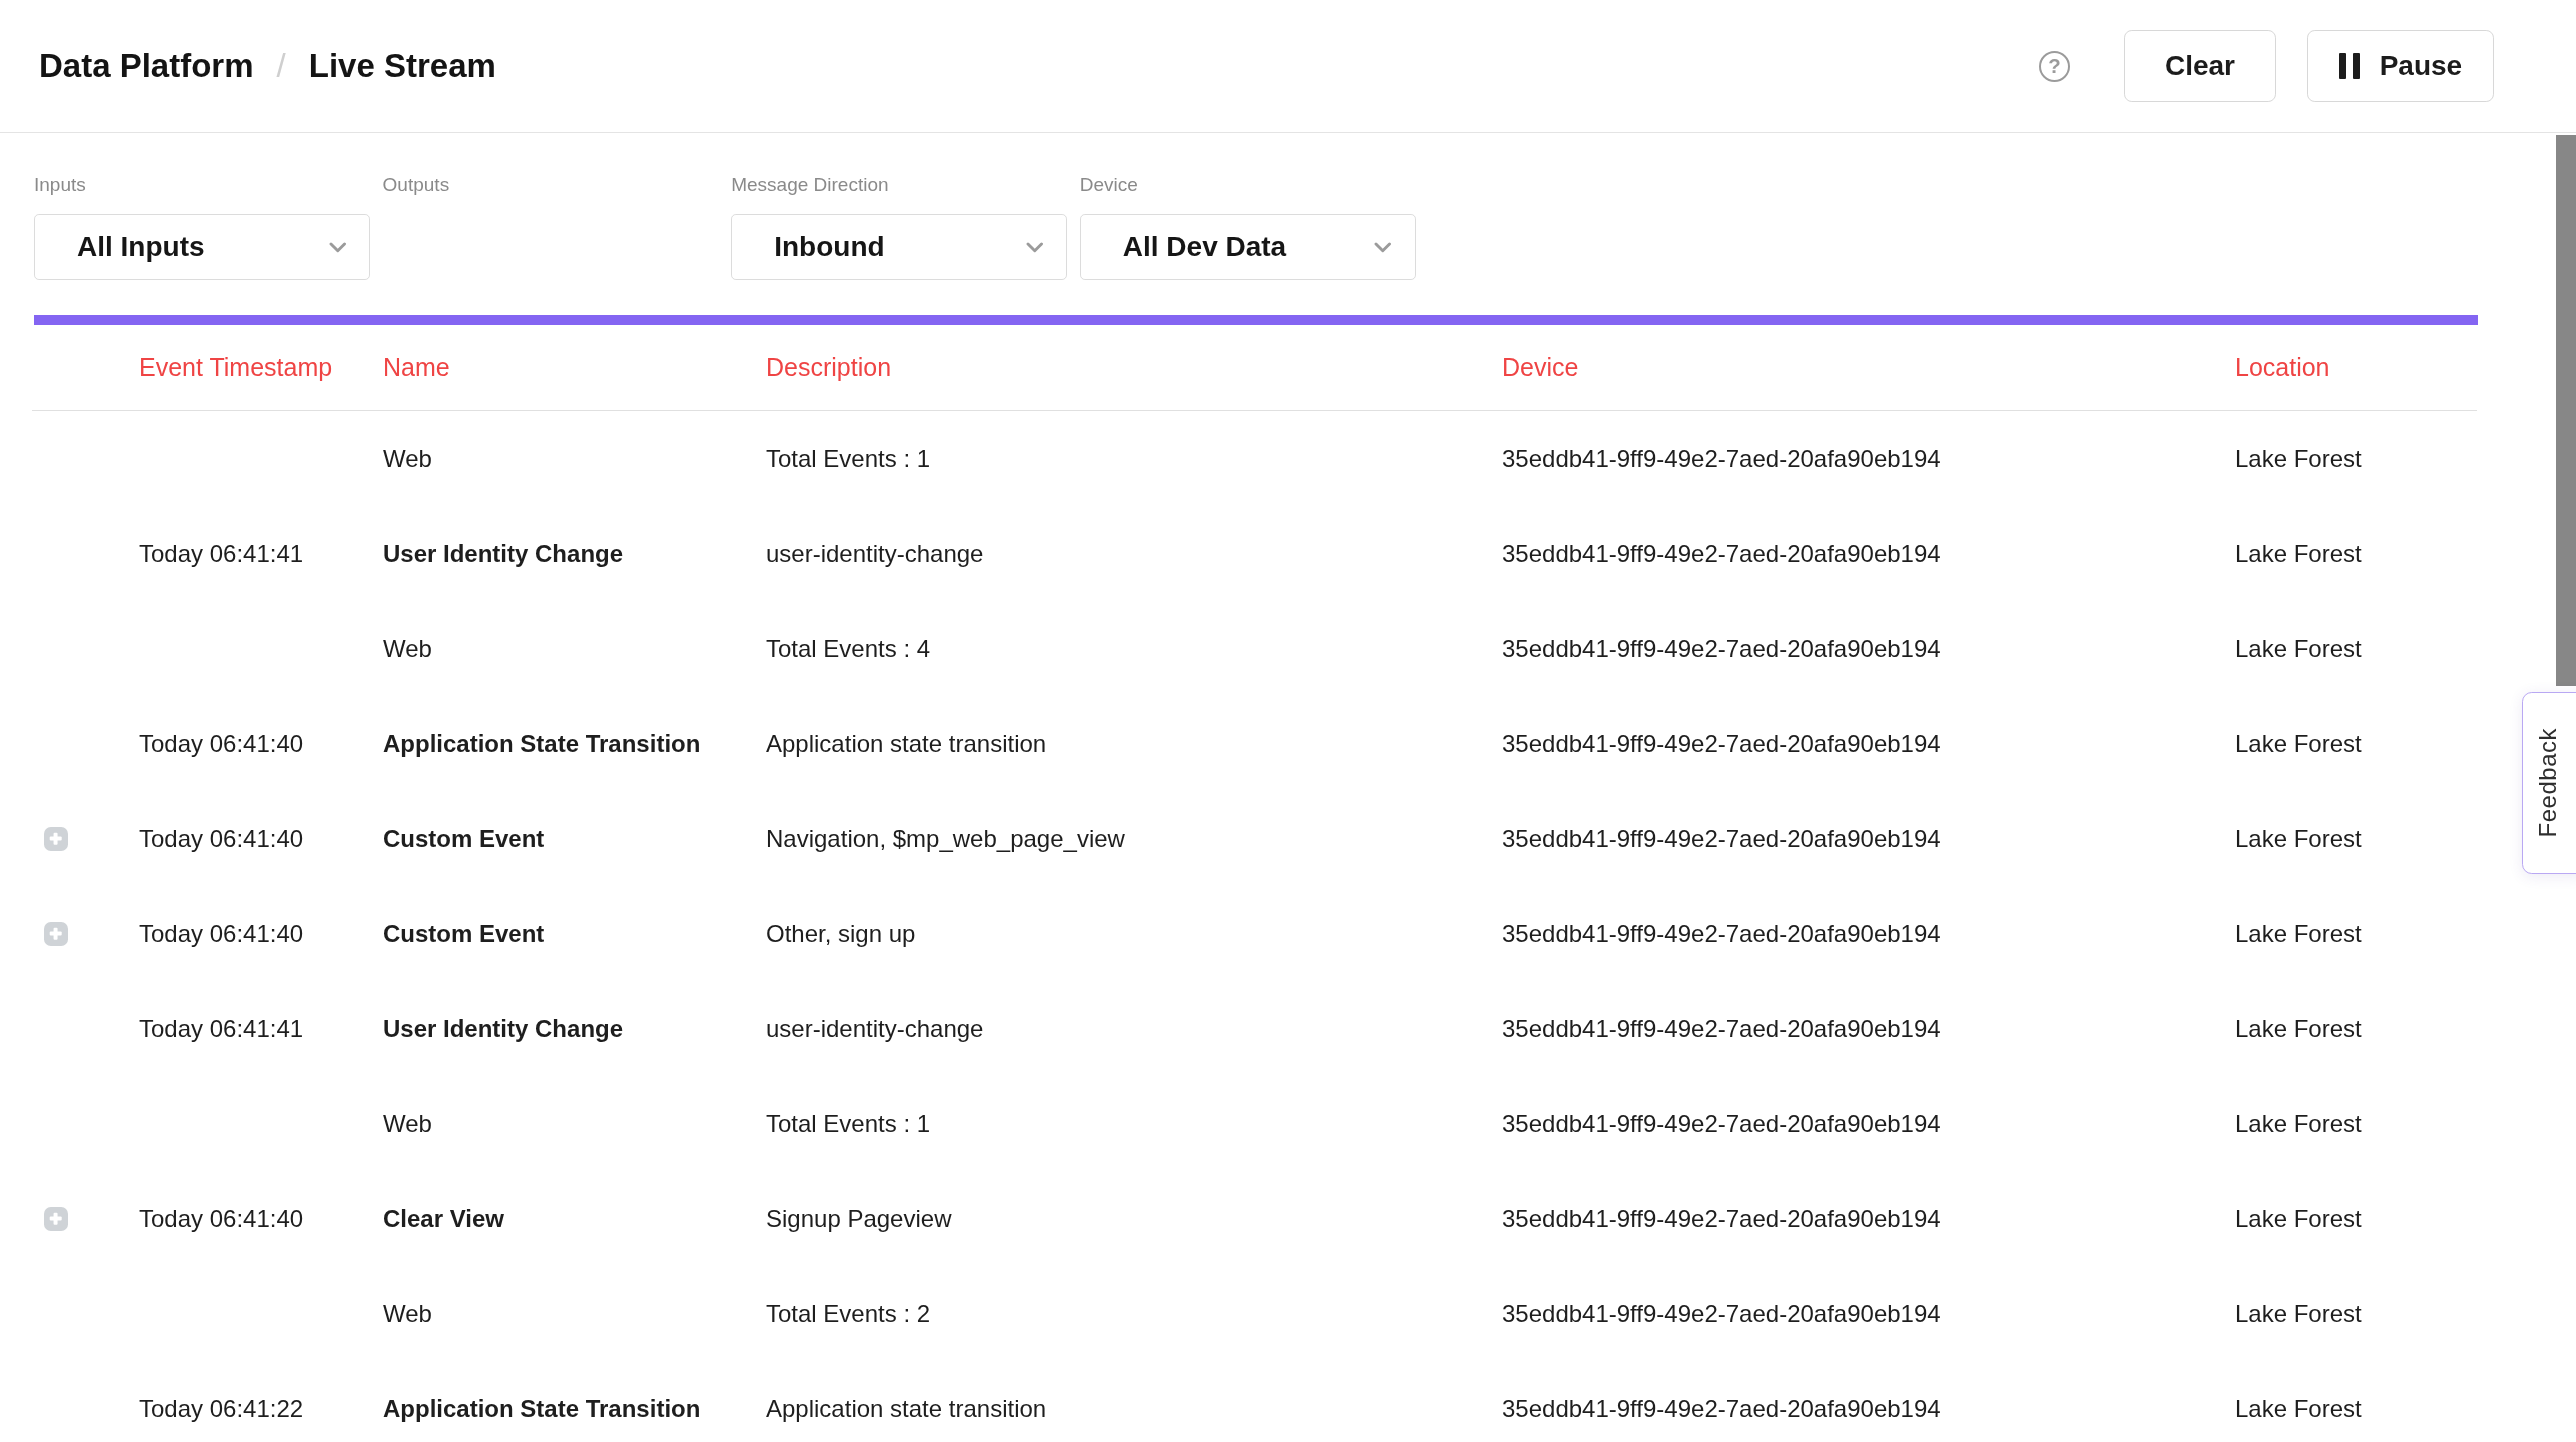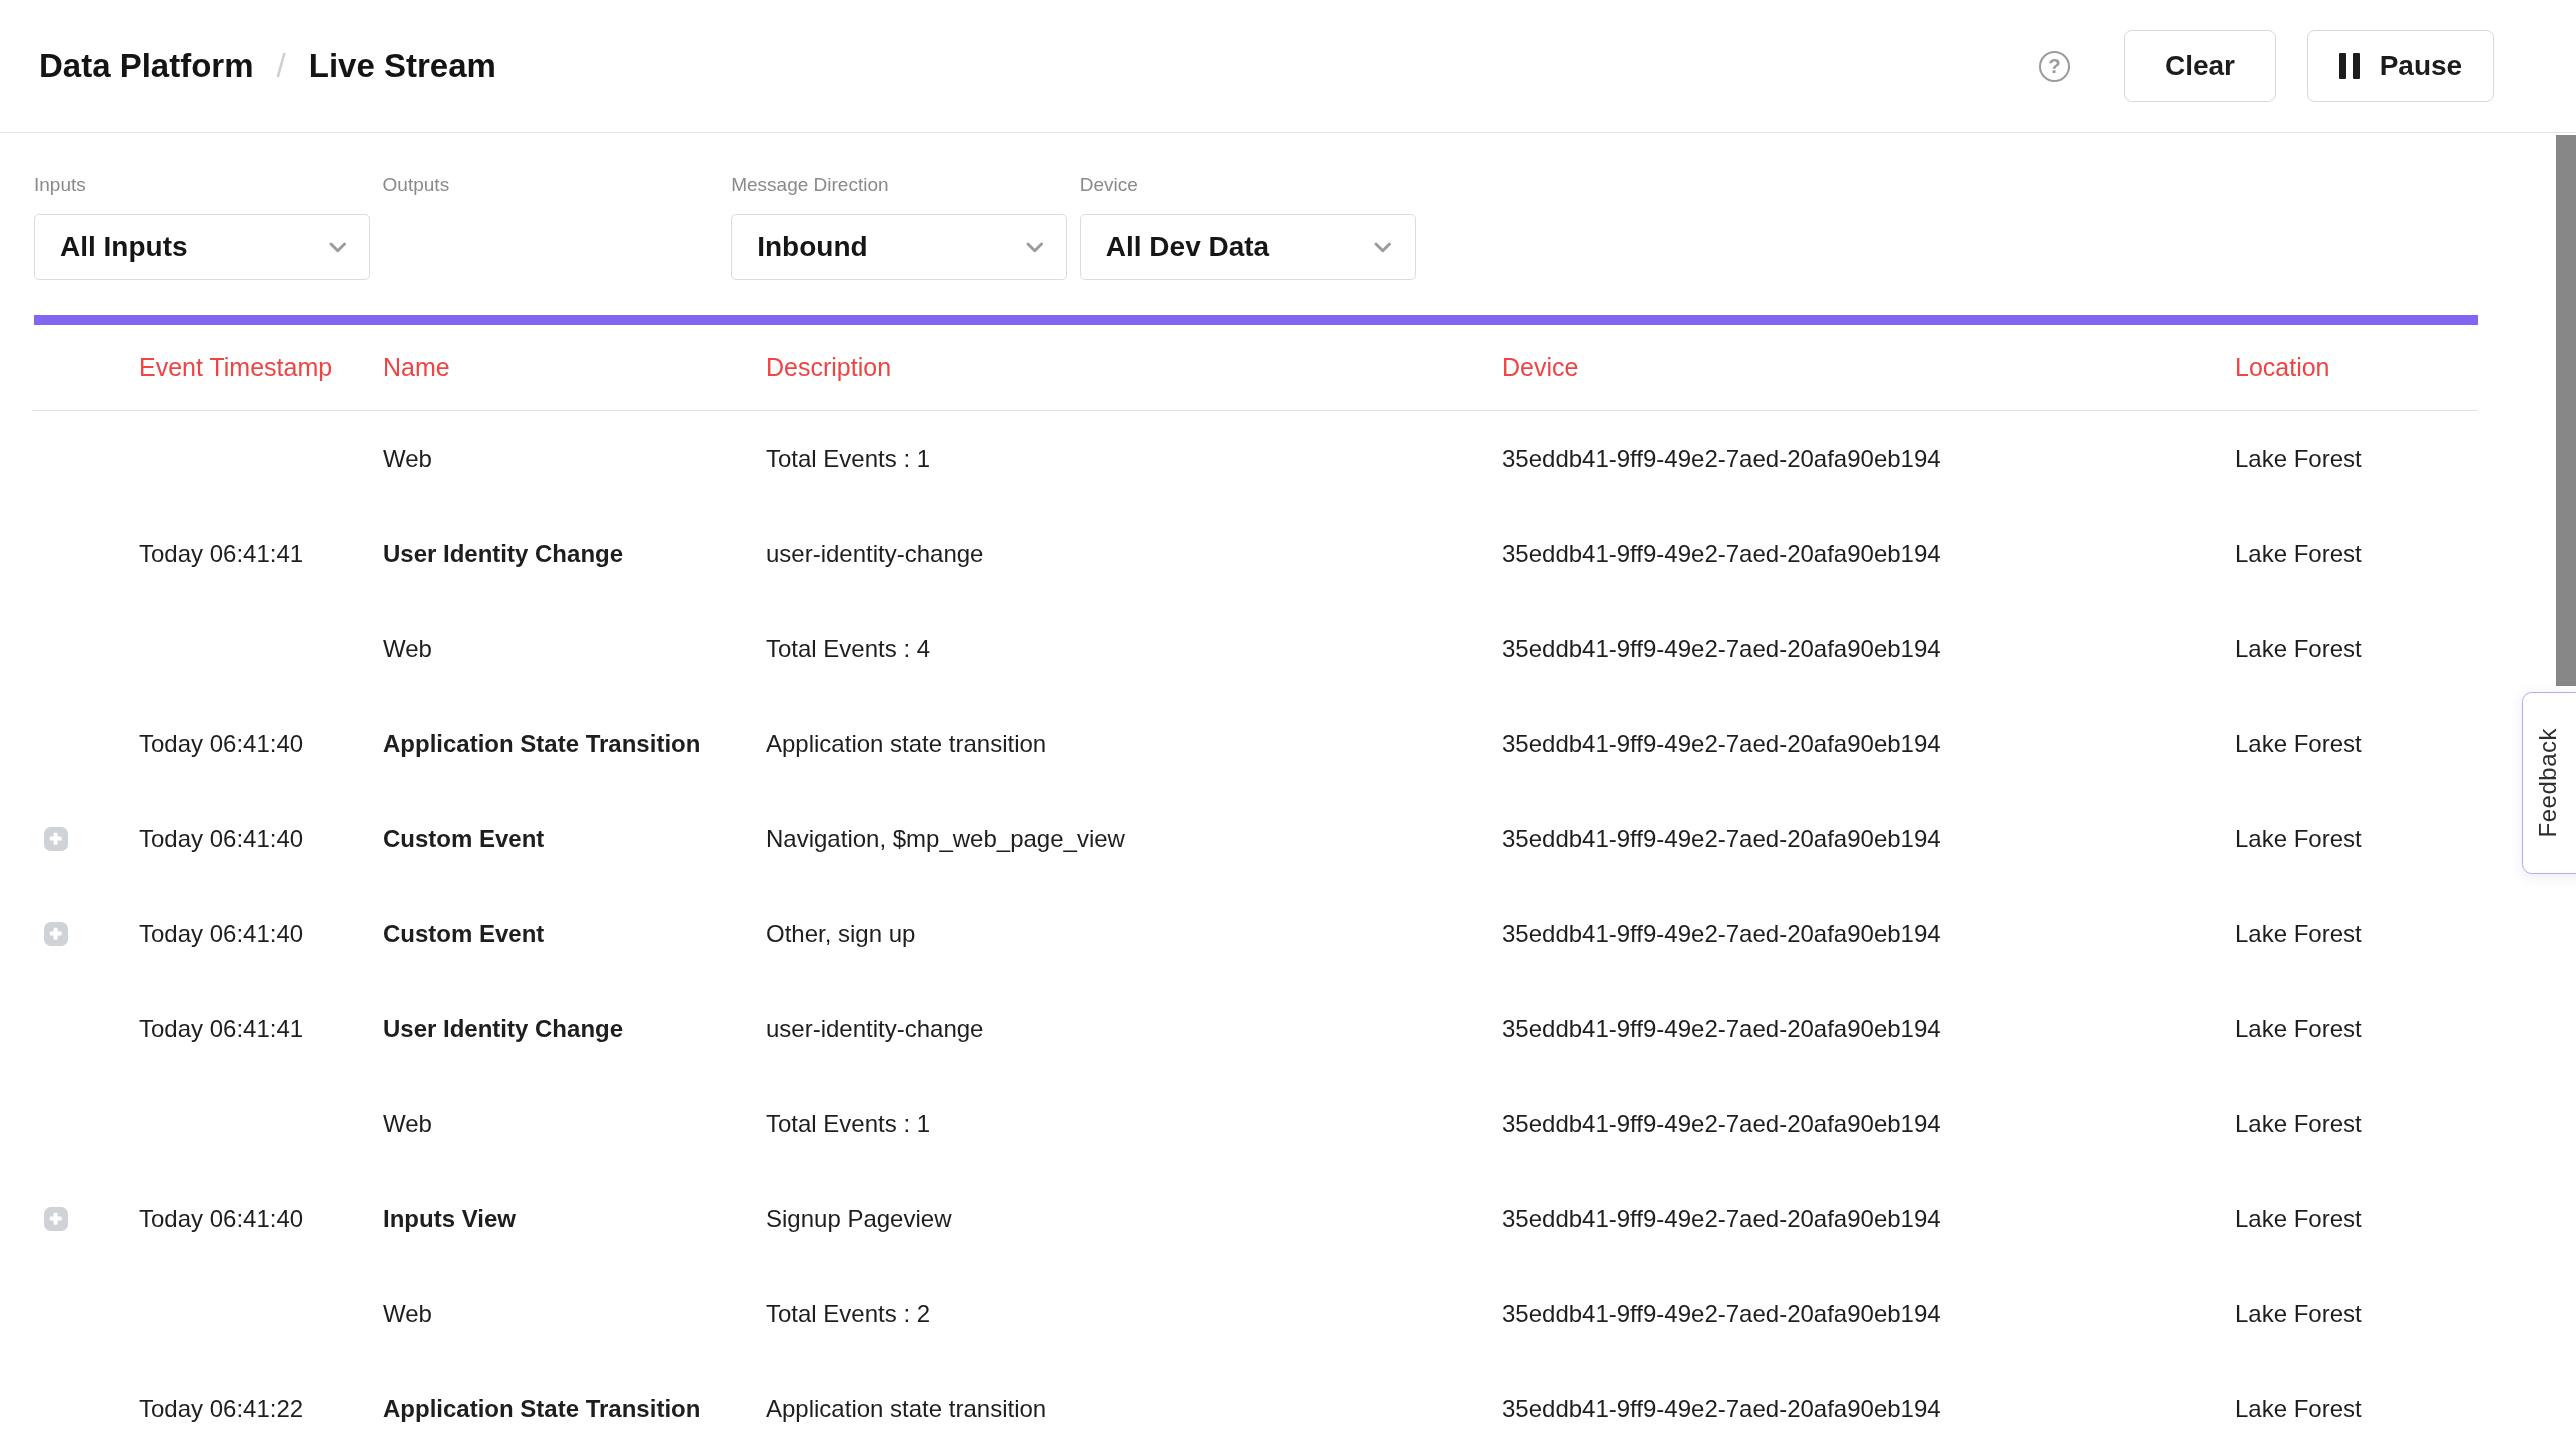--- a/index.html
+++ b/index.html
@@ -41,21 +41,21 @@
   .pause-icon { display: inline-flex; gap: 7.8px; margin-right: 19.4px; }
   .pause-icon i { display: block; width: 6.8px; height: 26px; background: #1c1c1c; border-radius: 1px; }
 
   
   .filters { padding: 41px 0 0 34px; display: flex; gap: 12.6px; }
   .filter-group { width: 336px; }
   .filter-label { font-size: 19px; color: #8a8a8a; margin-bottom: 18.4px; }
   .filter-select {
     height: 66px; border: 1.9px solid #dcdcdc; border-radius: 4.9px; background: #fff;
     display: flex; align-items: center; justify-content: space-between;
-    padding: 0 23px 0 25px;
+    padding: 0 23px 0 42px;
     font-size: 28px; font-weight: 700; color: #161616;
     cursor: pointer;
   }
   .chevron { display: flex; align-items: center; }
 
   
   .accent-bar { margin: 35px 0 0 34px; width: 2444px; height: 9.7px; background: #8465f2; }
 
   
   .table { margin-left: 32px; width: 2445px; }
@@ -252,21 +252,21 @@
       <div class="col cell-desc">Total Events : 1</div>
       <div class="col cell-device">35eddb41-9ff9-49e2-7aed-20afa90eb194</div>
       <div class="col cell-loc">Lake Forest</div>
     </div>
 
     <div class="trow">
       <div class="col">
             <span class="plus"></span>
           </div>
       <div class="col cell-ts">Today 06:41:40</div>
-      <div class="col cell-name bold">Inputs View</div>
+      <div class="col cell-name bold">Clear View</div>
       <div class="col cell-desc">Signup Pageview</div>
       <div class="col cell-device">35eddb41-9ff9-49e2-7aed-20afa90eb194</div>
       <div class="col cell-loc">Lake Forest</div>
     </div>
 
     <div class="trow">
       <div class="col"></div>
       <div class="col cell-ts"></div>
       <div class="col cell-name">Web</div>
       <div class="col cell-desc">Total Events : 2</div>

